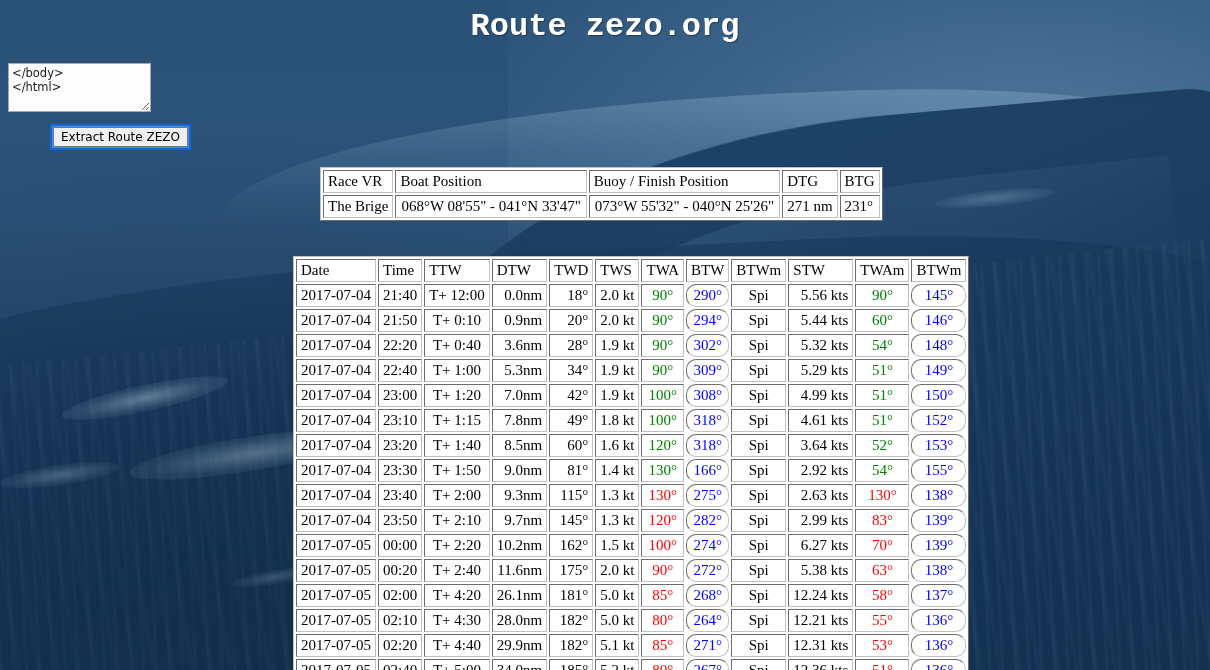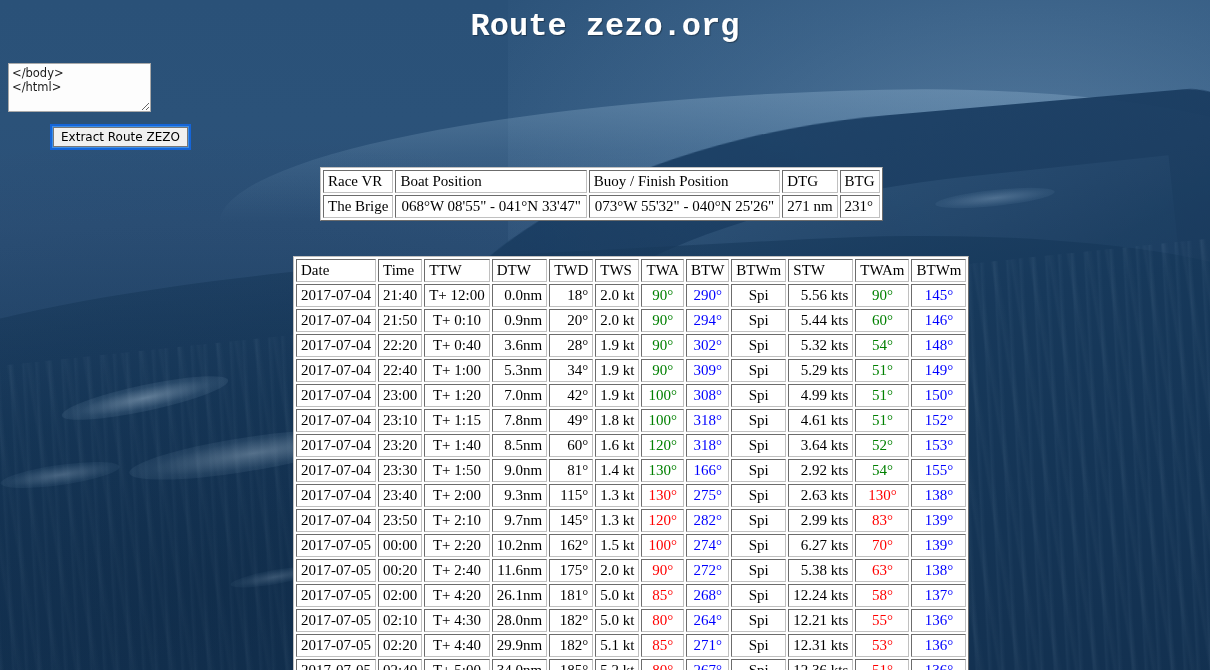--- a/index.html
+++ b/index.html
@@ -241,21 +241,21 @@
     position: absolute;
     left: 293px;
     top: 256px;
   }
   #route-table td { text-align: center; }
   #route-table td.num { text-align: right; }
   #route-table td.ctr { text-align: center; }
 
   .c-green { color: #008000; }
   .c-red   { color: #ff0000; }
-  .c-blue  { color: #0000ff; }
+  .c-blue  { color: #0000ff; border-radius: 10px; }
   .c-black { color: #000000; }
 </style>
 </head>
 <body>
 
 <div id="bg">
   <div class="sky-glow"></div>
   <div class="horizon"></div>
   <div class="cliff"></div>
   <div class="cliff-edge"></div>

